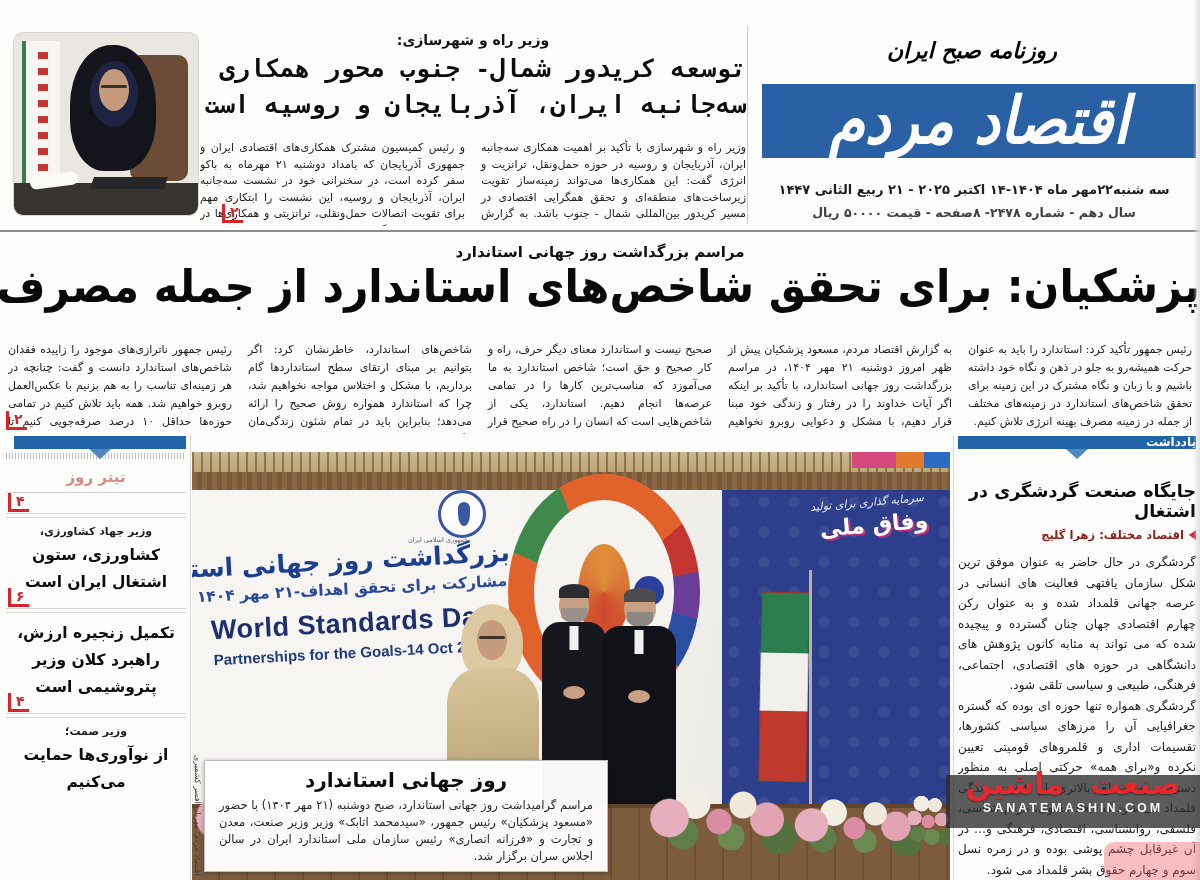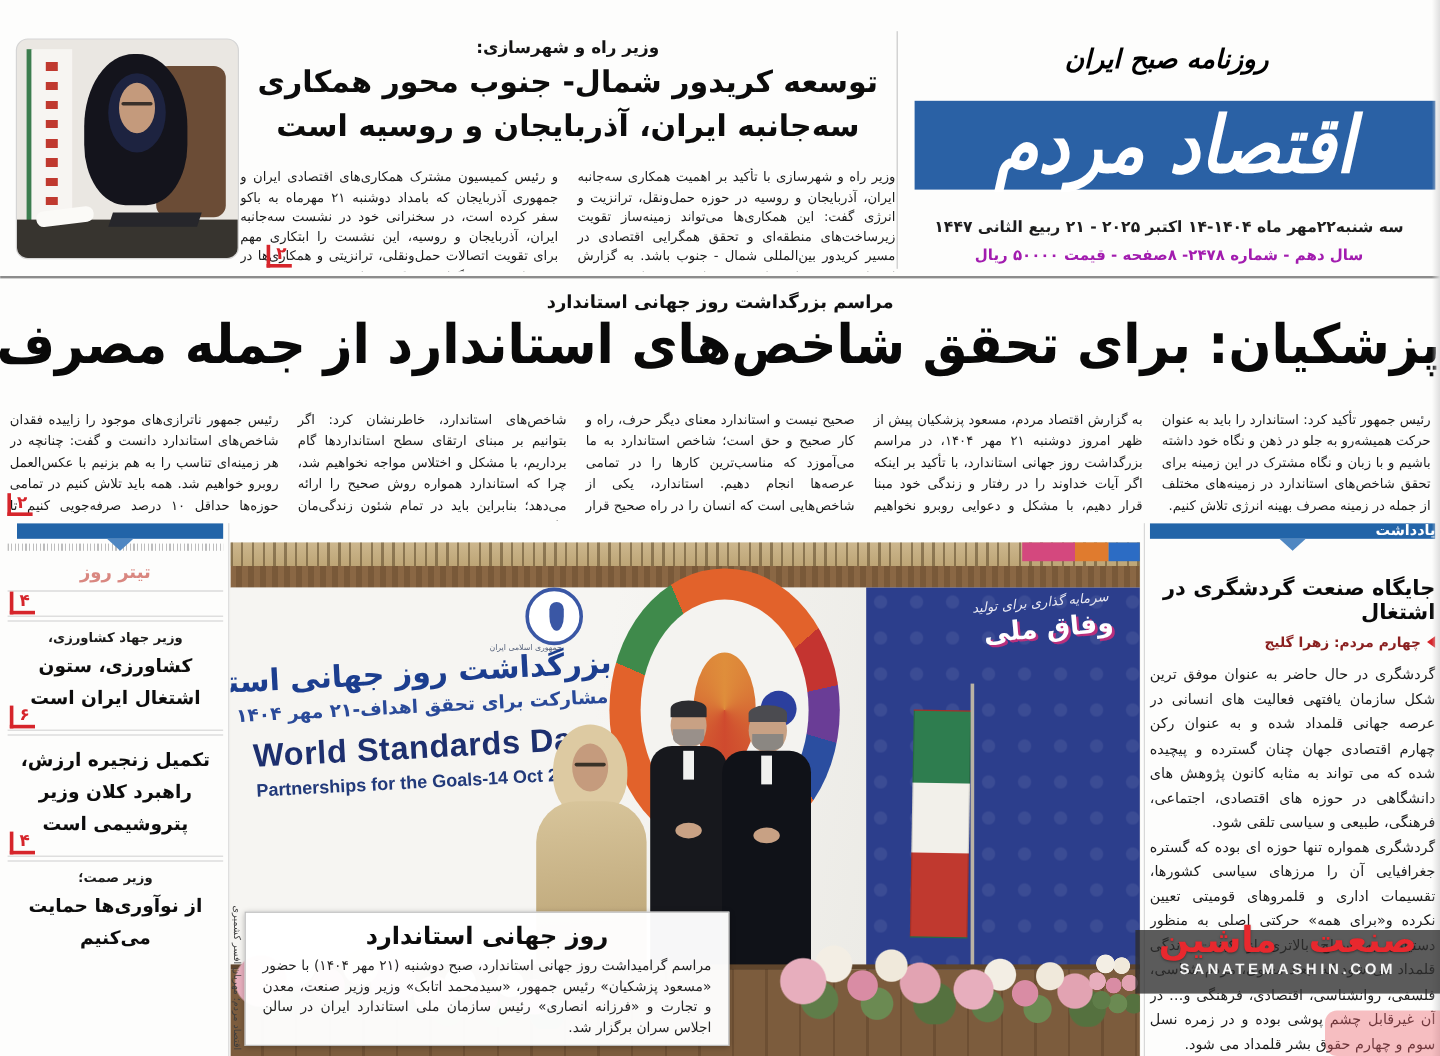--- a/index.html
+++ b/index.html
@@ -11,41 +11,41 @@
   .mast-tagline{position:absolute;left:100px;top:32px;width:240px;text-align:center;
     color:#000000;font-weight:bold;font-style:italic;font-size:22px;}
   .logo-band{position:absolute;left:10px;top:78px;width:434px;height:74px;background:#2a61a5;}
   .logo-text{color:#fff;font-size:58px;font-weight:bold;font-style:italic;text-align:center;
     line-height:74px;transform:scaleY(1.12);white-space:nowrap;}
   .mast-latin{position:absolute;right:6px;top:154px;width:100%;text-align:left;direction:ltr;
     color:#2a61a5;font-family:"Liberation Serif",serif;font-size:13.5px;letter-spacing:1.5px;}
   .mast-date{position:absolute;left:0;top:176px;width:100%;text-align:center;
     font-size:13px;font-weight:bold;color:#1e1e1e;}
   .mast-info{position:absolute;left:0;top:199px;width:100%;text-align:center;
-    font-size:12.5px;font-weight:bold;color:#a21caf;}
+    font-size:12.5px;font-weight:bold;color:#404040;}
   .mast-vline{left:747px;top:26px;width:1px;height:198px;background:#c9c9c9;}
   
   .tl-photo{left:13px;top:32px;width:184px;height:182px;border:1px solid #d5d5d5;border-radius:10px;
     overflow:hidden;background:#eae7e2;}
   .tlp-flag{position:absolute;left:12px;top:8px;width:34px;height:152px;background:#f7f5f2;}
   .tlp-flag-green{position:absolute;left:8px;top:8px;width:5px;height:152px;background:#3c7d4e;}
   .tlp-crest{position:absolute;left:24px;top:14px;width:10px;height:140px;
     background:repeating-linear-gradient(0deg,#c0392f 0 7px,transparent 7px 16px);}
   .tlp-chair{position:absolute;right:10px;top:22px;width:58px;height:126px;background:#6b4c36;border-radius:10px;}
   .tlp-scarf{position:absolute;left:56px;top:12px;width:86px;height:126px;background:#14141c;border-radius:48% 48% 40% 40%;}
   .tlp-inner-scarf{position:absolute;left:76px;top:28px;width:48px;height:66px;background:#1d2340;border-radius:50%;}
   .tlp-face{position:absolute;left:85px;top:36px;width:30px;height:42px;background:#c49a7c;border-radius:50%;}
   .tlp-glasses{position:absolute;left:87px;top:52px;width:26px;height:3px;background:#39302a;border-radius:2px;}
   .tlp-desk{position:absolute;left:0;bottom:0;width:100%;height:32px;background:#37342f;}
   .tlp-laptop{position:absolute;left:78px;bottom:26px;width:74px;height:12px;background:#26262b;transform:skewX(-18deg);}
   .tlp-papers{position:absolute;left:16px;bottom:28px;width:48px;height:13px;background:#fbfaf7;border-radius:6px;transform:rotate(-7deg);}
   .topstory{left:200px;top:28px;width:546px;height:200px;}
   .ts-kicker{position:absolute;left:0;top:4px;width:100%;text-align:center;font-size:14px;font-weight:bold;color:#141414;}
-  .ts-line{position:absolute;left:0;width:100%;text-align:center;font-size:25px;font-weight:900;
-    color:#0c0c0c;white-space:nowrap;letter-spacing:-.3px;}
+  .ts-line{position:absolute;left:0;width:100%;text-align:right;font-size:25px;font-weight:900;
+    color:#0c0c0c;white-space:nowrap;letter-spacing:-.3px;font-family:Liberation Mono, monospace;}
   .ts-l1{top:26px;} .ts-l2{top:62px;}
   .ts-body{position:absolute;left:0;top:112px;width:100%;height:86px;display:flex;gap:16px;overflow:hidden;}
   .ts-col{flex:1;font-size:11px;line-height:16.5px;text-align:justify;color:#1c1c1c;}
   
   .pmark{display:inline-block;color:#d6252b;font-weight:bold;font-size:14px;line-height:14px;
     border-left:3px solid #d6252b;border-bottom:3px solid #d6252b;padding:1px 4px 1px 5px;}
   
   .hr-top{left:0;top:230px;width:1200px;height:2px;background:#8c8c8c;}
   .main-kicker{left:0;top:243px;width:1200px;text-align:center;font-size:15px;font-weight:bold;color:#111;}
   .main-headline{left:0;top:262px;width:1200px;text-align:center;font-size:42px;font-weight:900;
@@ -337,21 +337,21 @@
   </div>
 
   <div class="abs notecol">
     <div class="secbar note-bar">
       <div class="barlabel">یادداشت</div>
       <div class="chev"></div>
     </div>
     <div class="note-title">جایگاه صنعت گردشگری در اشتغال</div>
     <div class="note-byline">
       <div class="byline-tri"></div>
-      <span>چهارم مردم: زهرا گلیج</span>
+      <span>اقتصاد مختلف: زهرا گلیج</span>
     </div>
     <div class="note-body">
       <p>گردشگری در حال حاضر به عنوان موفق ترین شکل سازمان یافتهی فعالیت های انسانی در عرصه جهانی قلمداد شده و به عنوان رکن چهارم اقتصادی جهان چنان گسترده و پیچیده شده که می تواند به مثابه کانون پژوهش های دانشگاهی در حوزه های اقتصادی، اجتماعی، فرهنگی، طبیعی و سیاسی تلقی شود.</p>
       <p>گردشگری همواره تنها حوزه ای بوده که گستره جغرافیایی آن را مرزهای سیاسی کشورها، تقسیمات اداری و قلمروهای قومیتی تعیین نکرده و«برای همه» حرکتی اصلی به منظور دستیابی به سطح بالاتری از کیفیت زندگی قلمداد می شود که ابعاد معنوی، مردم شناسی، فلسفی، روانشناسی، اقتصادی، فرهنگی و… در آن غیرقابل چشم پوشی بوده و در زمره نسل سوم و چهارم حقوق بشر قلمداد می شود.</p>
 
     </div>
   </div>
 
   <div class="abs watermark">
     <div class="wm-title">صنعت ماشین</div>

